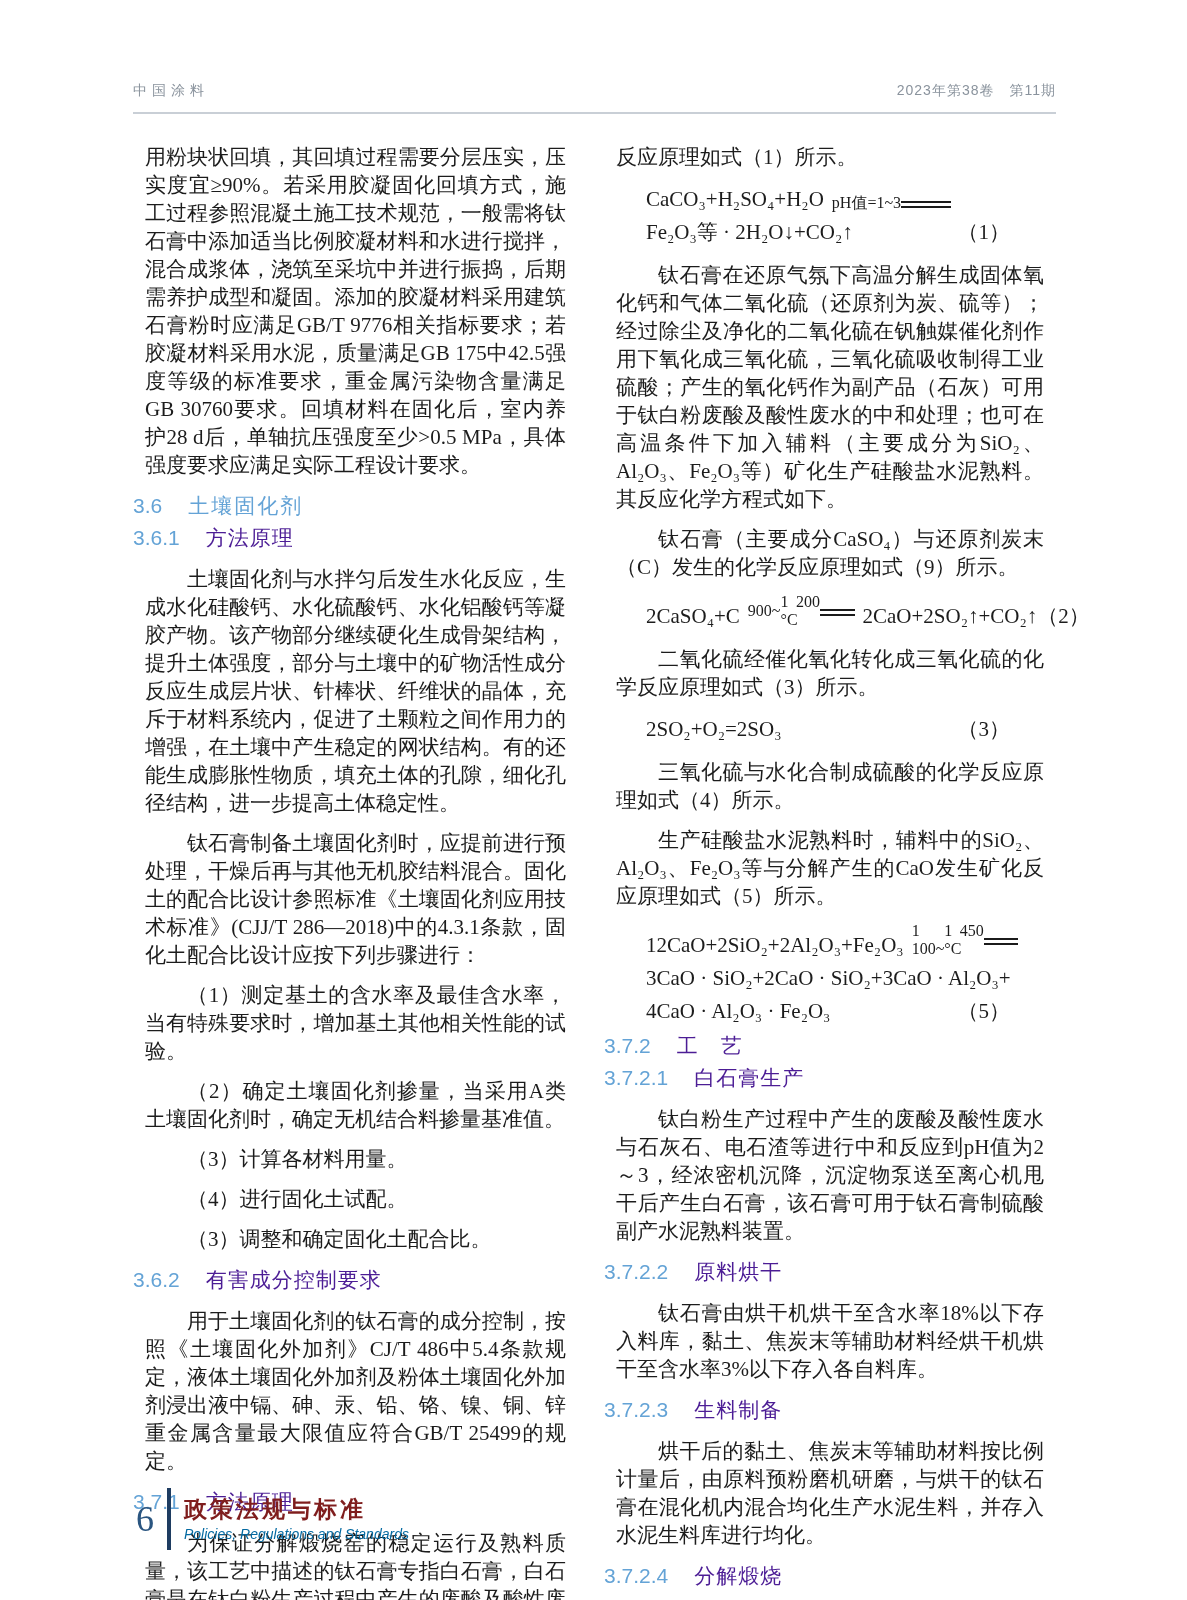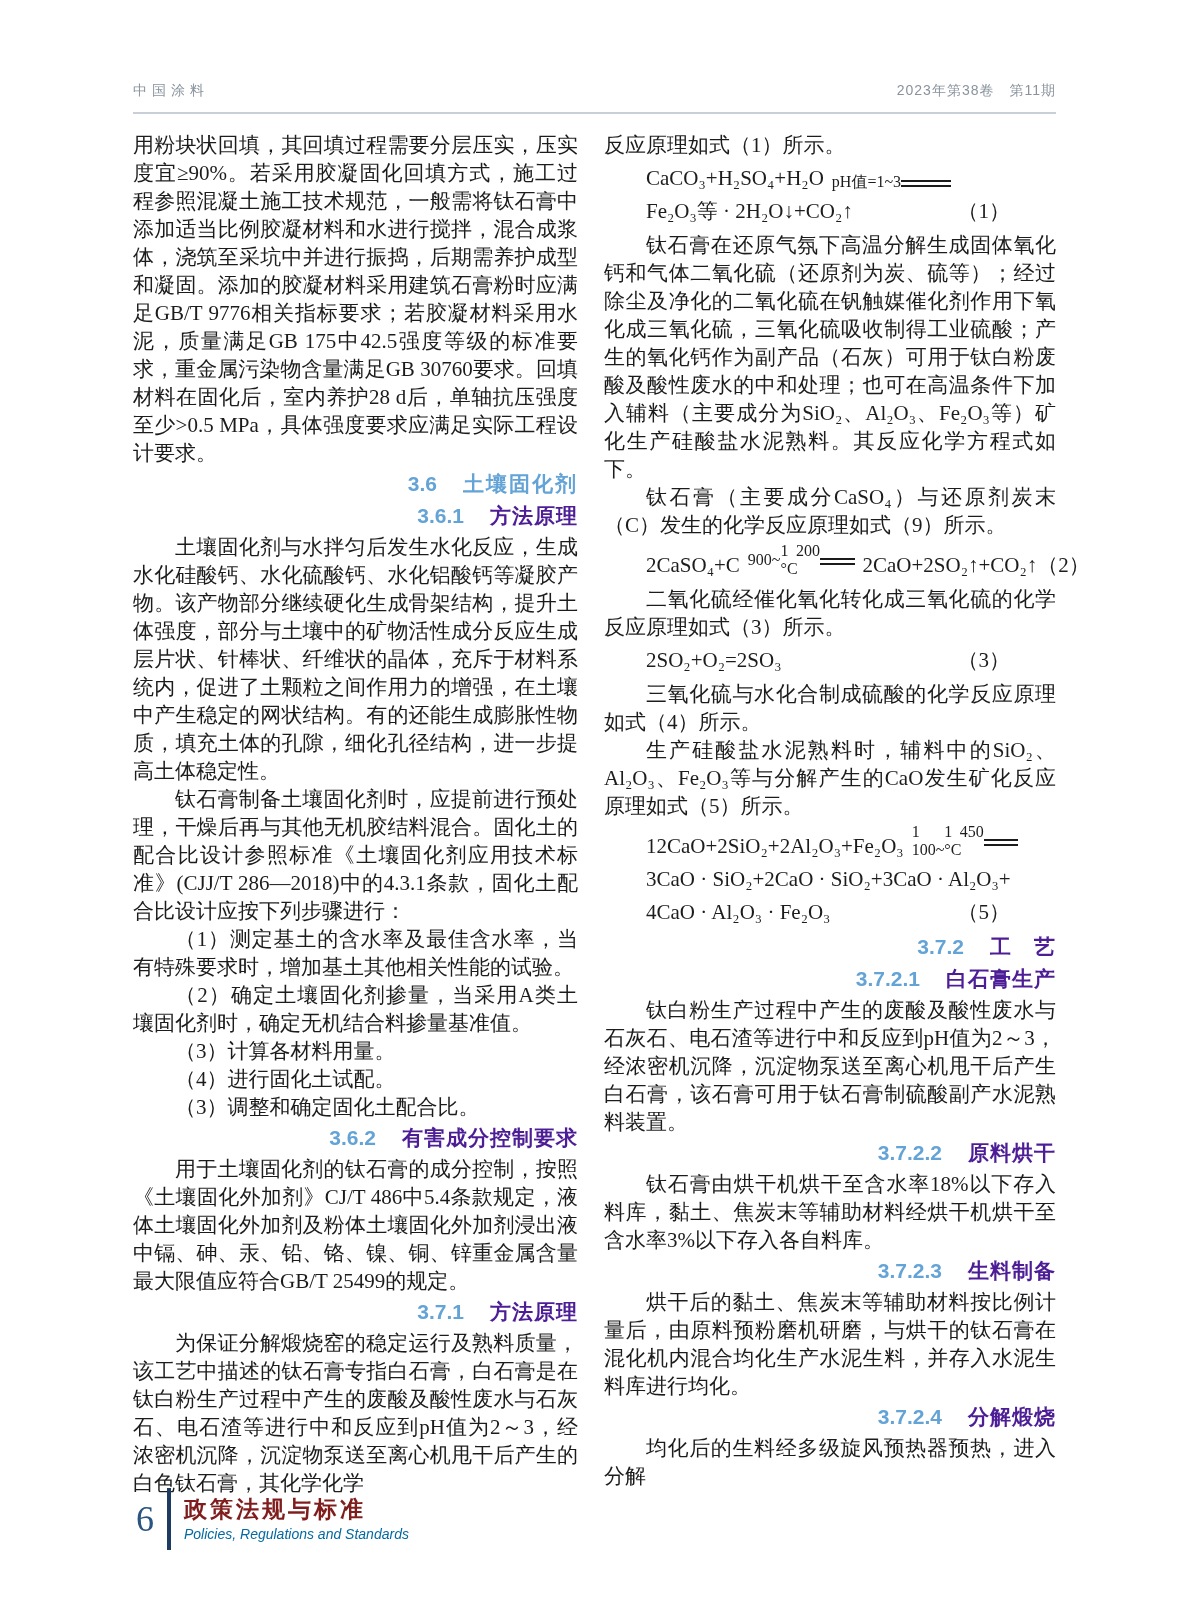--- a/index.html
+++ b/index.html
@@ -9,24 +9,24 @@
   .page-header{position:absolute;top:82px;left:133px;right:131px;display:flex;
         justify-content:space-between;
         font-family:"Liberation Sans","DejaVu Sans",sans-serif;
         color:#8a939d;font-size:14px;}
   .journal{letter-spacing:5px;}
   .issue{letter-spacing:1px;}
   .rule{position:absolute;top:112px;left:133px;right:131px;height:0;border-top:2px solid #c9cfd6;}
   
   .content{position:absolute;top:131px;left:133px;right:131px;display:flex;gap:26px;}
   .col{width:452px;font-size:21px;line-height:28px;text-align:justify;}
-  .para{margin:0;}
+  .para{margin:12px;}
   .ind{text-indent:2em;}
-  .hd{font-family:"Liberation Sans","DejaVu Sans",sans-serif;font-weight:bold;
-      line-height:30px;margin:2px 0;text-align:right;font-size:21px;}
+  .hd{font-family:"Liberation Sans","DejaVu Sans",sans-serif;font-weight:normal;
+      line-height:30px;margin:2px 0;text-align:left;font-size:21px;}
   .h-num{color:#64a3d6;margin-right:26px;}
   .lv2 .h-title{color:#64a3d6;letter-spacing:2px;}
   .lv3 .h-title,.lv4 .h-title{color:#4c1d95;letter-spacing:1px;}
   
   .eq{margin:3px 0;padding-left:42px;padding-right:46px;}
   .eq-line{display:flex;align-items:flex-end;line-height:33px;}
   .eq-text{white-space:nowrap;}
   .eq-num{margin-left:auto;}
   .eq-cond{display:inline-flex;flex-direction:row;align-items:center;
       margin:0 8px 4px 8px;font-size:16px;line-height:18px;}

